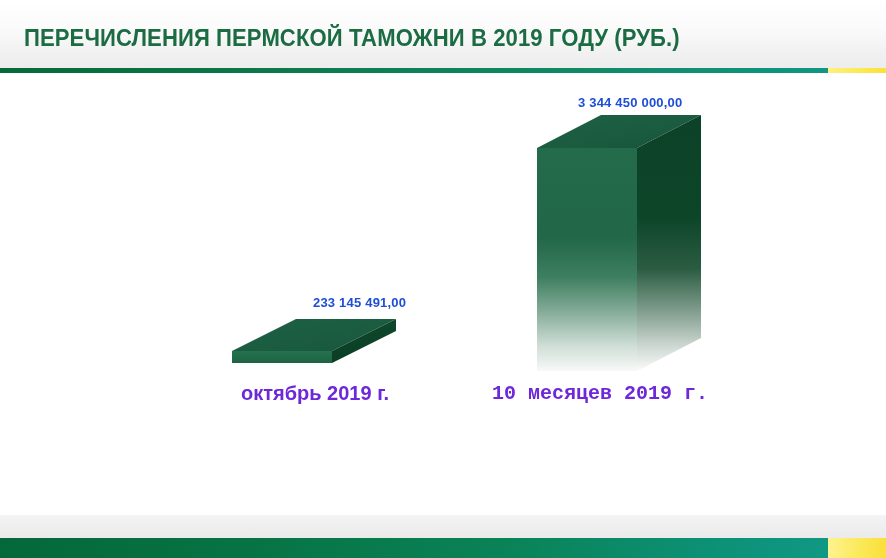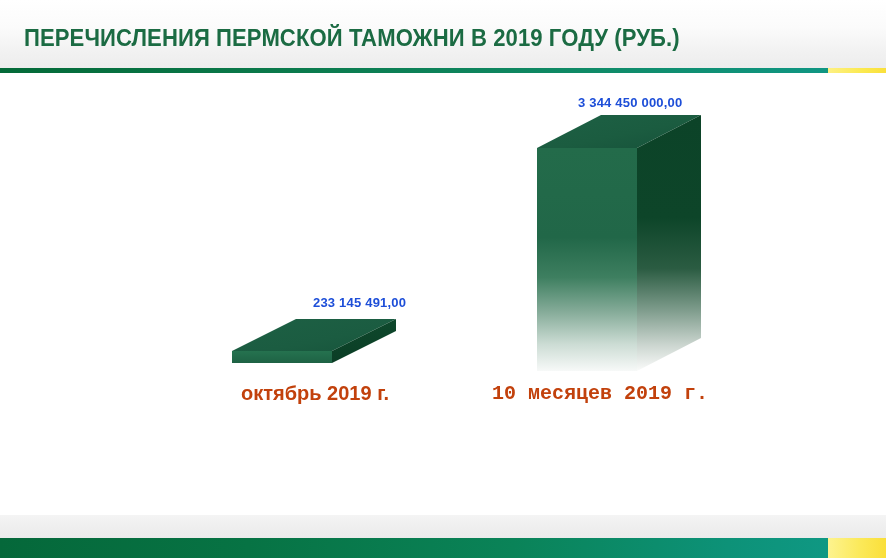--- a/index.html
+++ b/index.html
@@ -76,21 +76,21 @@
     color: #1d4ed8;
     white-space: nowrap;
     letter-spacing: 0.2px;
   }
 
   
   .cat-label {
     position: absolute;
     font-size: 20px;
     font-weight: bold;
-    color: #c2410c;
+    color: #6d28d9;
     white-space: nowrap;
     text-align: center;
   }
 
   
   .bar-svg {
     position: absolute;
     overflow: visible;
   }
 

